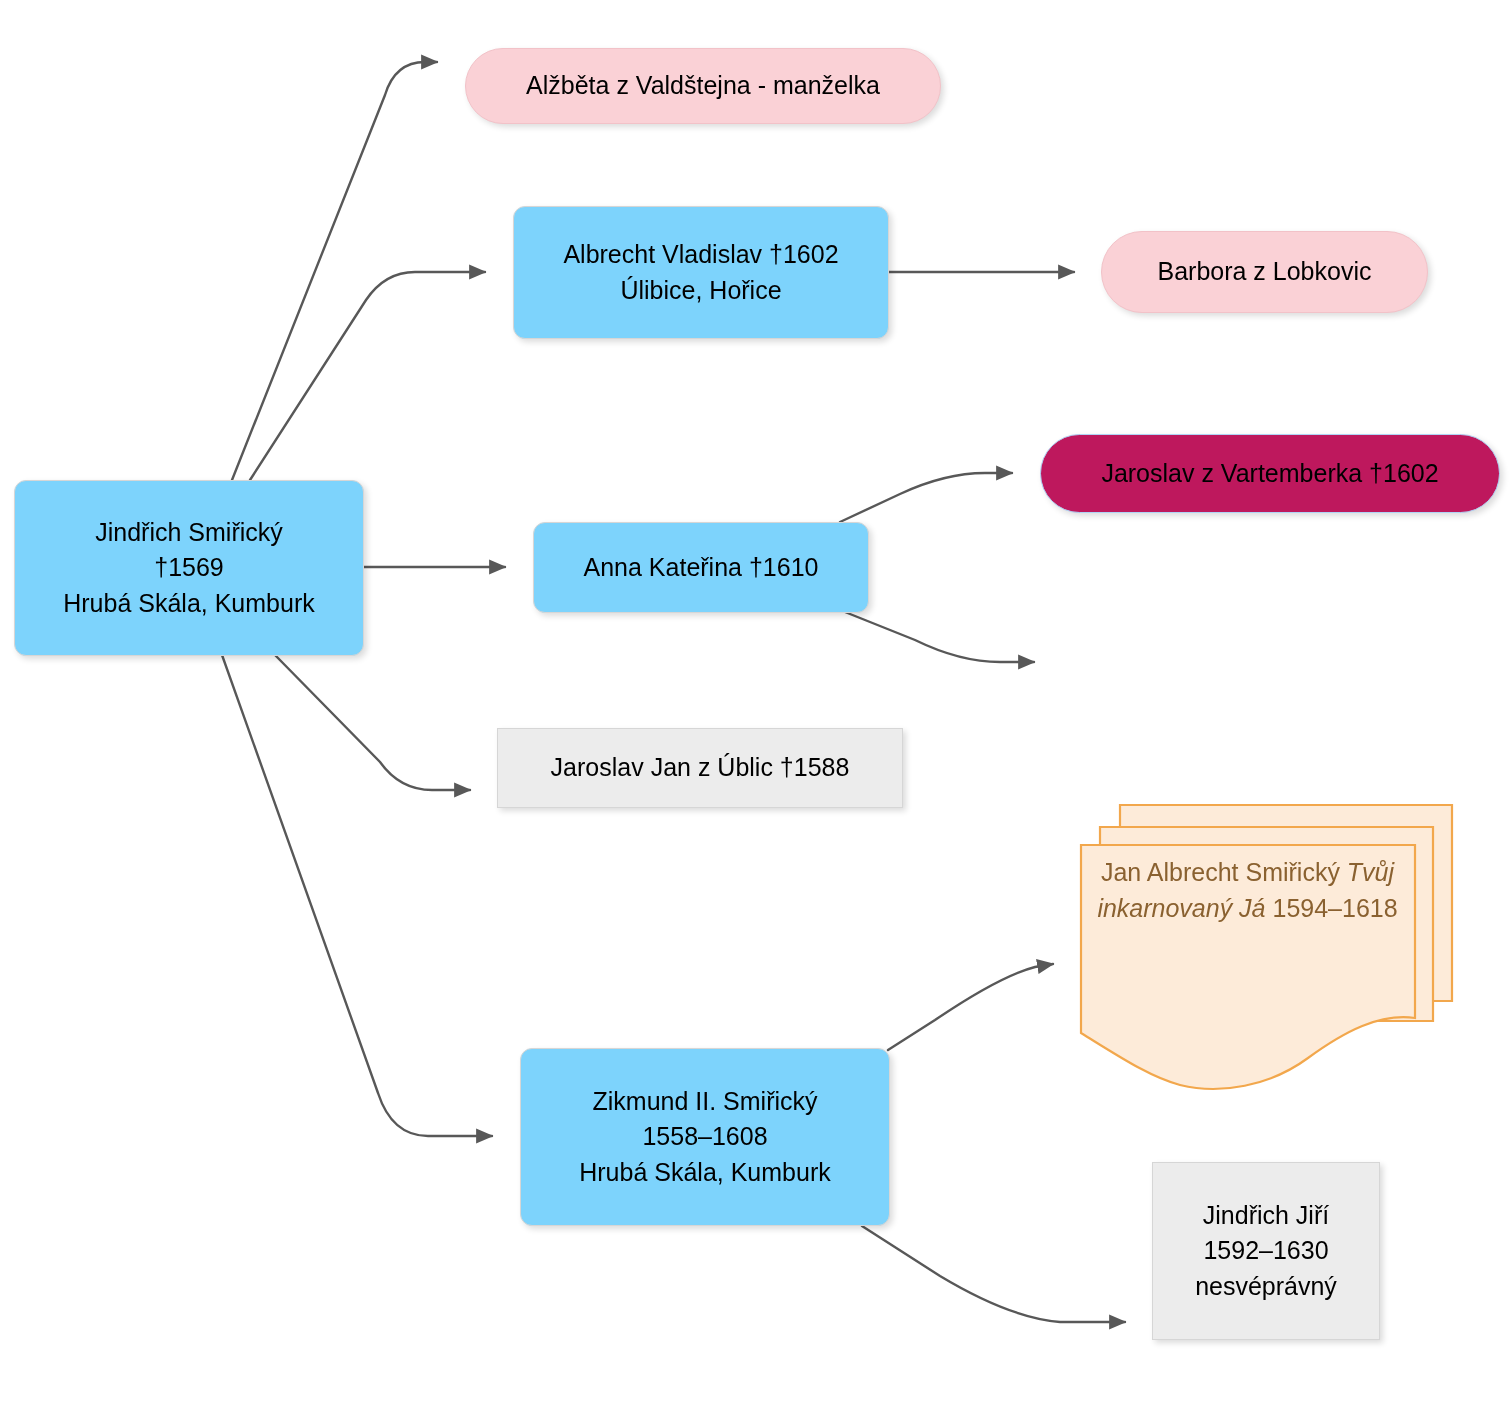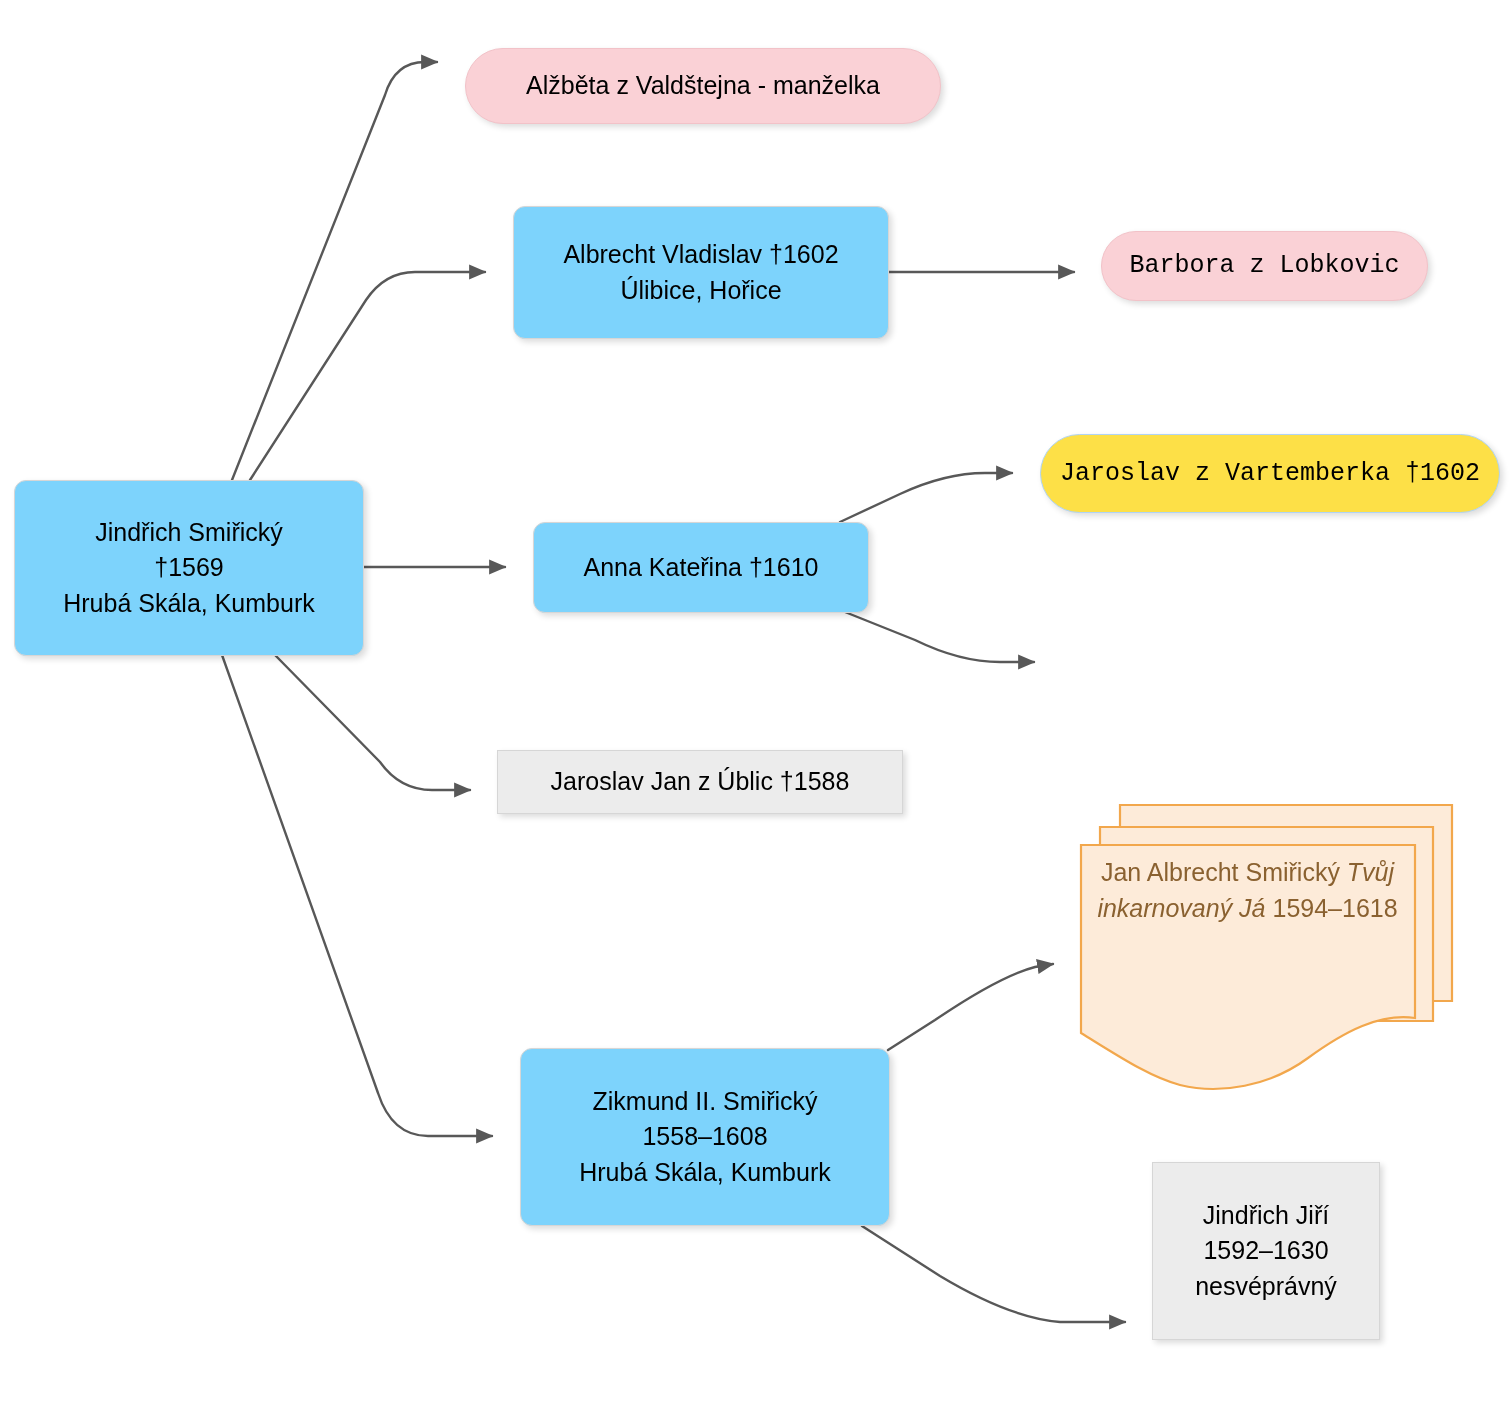--- a/index.html
+++ b/index.html
@@ -59,25 +59,24 @@
   }
   
   .n-pink {
     background: #fad1d6;
     border: 1px solid #f2c2c8;
     border-radius: 999px;
     box-shadow: 3px 3px 6px rgba(0,0,0,0.14);
   }
   
   .n-blue {
-    background: #fde047;
+    background: #be185d;
     border: 1px solid #b0d4f5;
     border-radius: 999px;
     box-shadow: 3px 3px 6px rgba(0,0,0,0.14);
-    font-family: Liberation Mono, monospace;
   }
 
   
   .n-note {
     position: absolute;
     z-index: 5;
   }
   .n-note svg {
     position: absolute;
     left: 0;
@@ -141,34 +140,34 @@
 
   <div class="node n-pink" style="left:465px; top:24px; width:476px; height:76px;margin-top:24px;">
     <span class="ln">Alžběta z Valdštejna - manželka</span>
   </div>
 
   <div class="node n-grey-round" style="left:513px; top:206px; width:376px; height:133px;">
     <span class="ln">Albrecht Vladislav †1602</span>
     <span class="ln">Úlibice, Hořice</span>
   </div>
 
-  <div class="node n-pink" style="left:1101px; top:231px; width:327px; height:70px;font-family:Liberation Mono, monospace;">
+  <div class="node n-pink" style="left:1101px; top:231px; width:327px; height:82px;">
     <span class="ln">Barbora z Lobkovic</span>
   </div>
 
   <div class="node n-grey-round" style="left:533px; top:522px; width:336px; height:91px;">
     <span class="ln">Anna Kateřina †1610</span>
   </div>
 
   <div class="node n-blue" style="left:1040px; top:434px; width:460px; height:79px;">
     <span class="ln">Jaroslav z Vartemberka †1602</span>
   </div>
 
 
-  <div class="node n-grey-sq" style="left:497px; top:750px; width:406px; height:64px;">
+  <div class="node n-grey-sq" style="left:497px; top:728px; width:406px; height:80px;">
     <span class="ln">Jaroslav Jan z Úblic †1588</span>
   </div>
 
   <div class="node n-grey-round" style="left:520px; top:1048px; width:370px; height:178px;">
     <span class="ln">Zikmund II. Smiřický</span>
     <span class="ln">1558–1608</span>
     <span class="ln">Hrubá Skála, Kumburk</span>
   </div>
 
   <div class="n-note" style="left:1080px; top:805px; width:375px; height:280px;padding-left:48px;">

